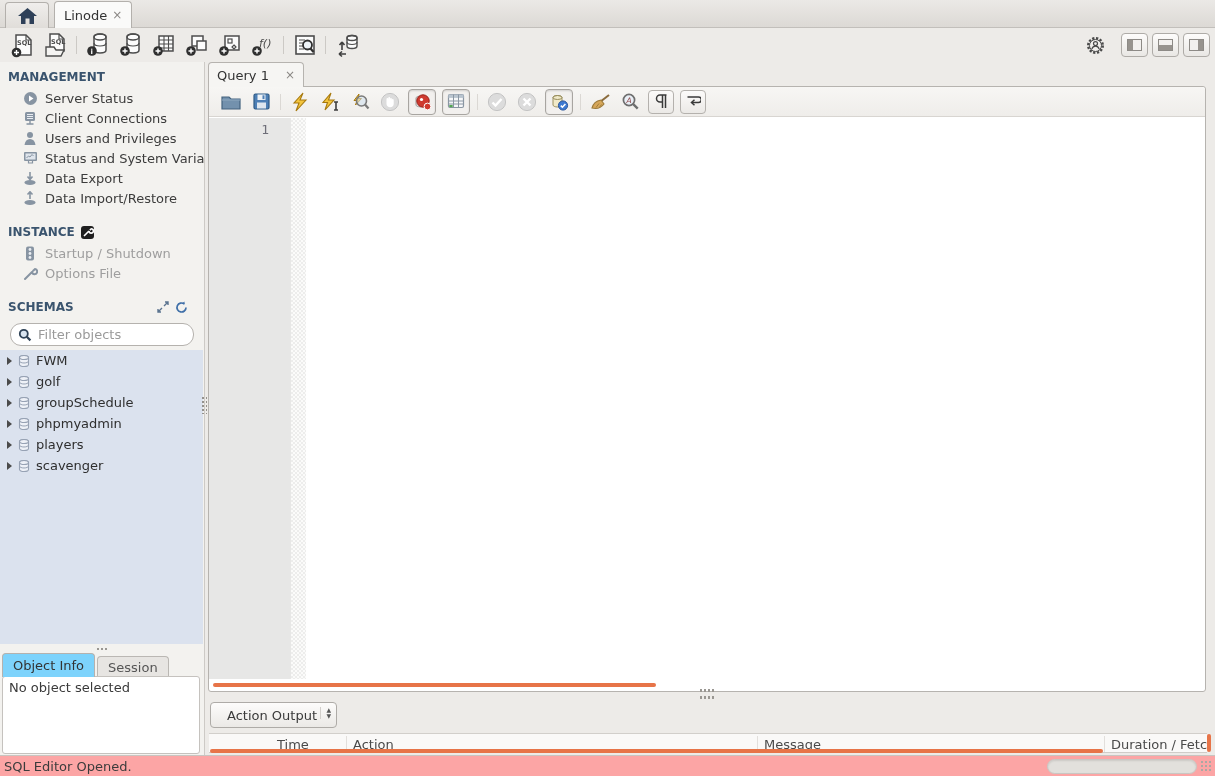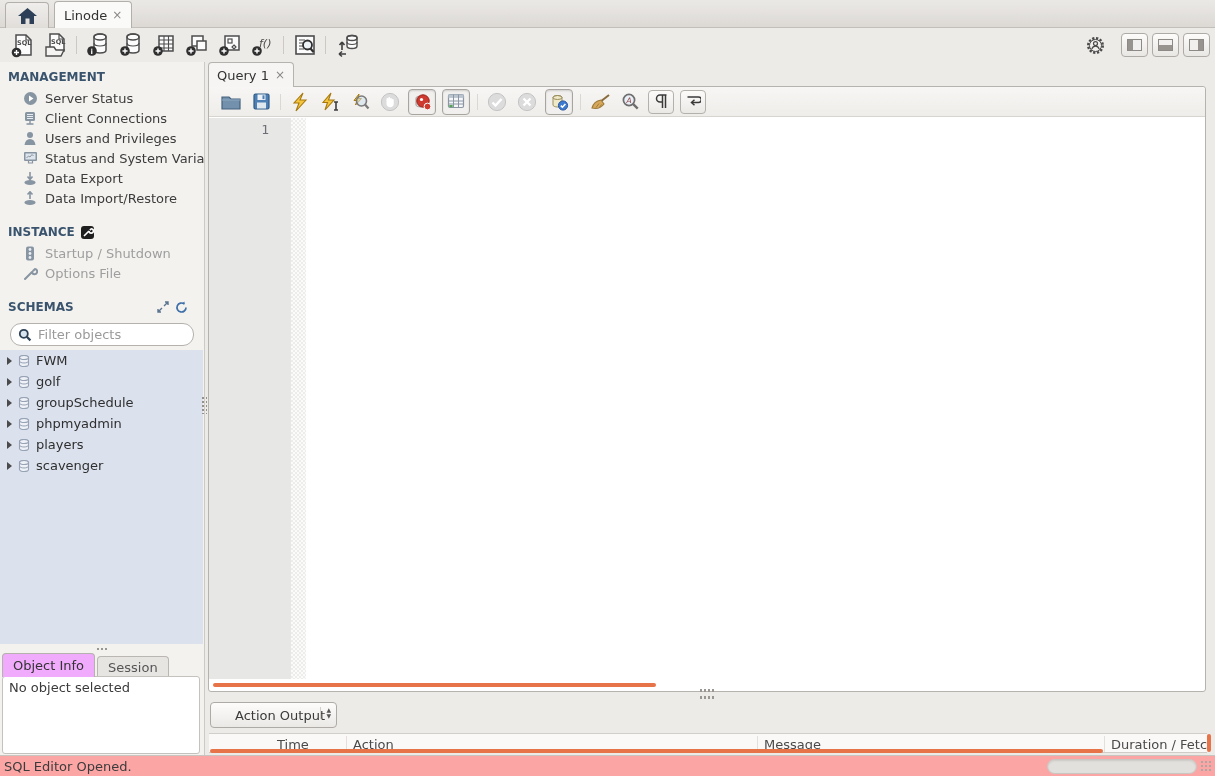--- a/index.html
+++ b/index.html
@@ -62,21 +62,21 @@
   .tri { width:0; height:0; border-top:4px solid transparent; border-bottom:4px solid transparent;
     border-left:5px solid #4a4a4a; flex:none; }
 
   .side-hsplit { position:absolute; bottom:101px; left:0; right:0; height:10px;
     display:flex; align-items:center; justify-content:center; }
   .dots-h { width:13px; height:5px;
     background-image:radial-gradient(#9a9792 1px, transparent 1.2px); background-size:4px 4px; }
 
   .info-tabs { position:absolute; bottom:78px; left:2px; height:24px; display:flex; align-items:flex-end; }
   .info-tab { font-size:13px; padding:0 10px; display:flex; align-items:center; }
-  .info-tab.active { height:24px; background:#f0abfc; border:1px solid #b5b2ae; border-bottom:none;
+  .info-tab.active { height:24px; background:#7dd3fc; border:1px solid #b5b2ae; border-bottom:none;
     border-radius:4px 4px 0 0; color:#333; position:relative; z-index:2; }
   .info-tab.inactive { height:21px; background:#e7e5e2; border:1px solid #bab7b3; border-bottom:none;
     border-radius:4px 4px 0 0; color:#555; margin-left:2px; }
   .info-box { position:absolute; left:2px; right:4px; bottom:1px; height:78px; background:#fff;
     border:1px solid #c5c2be; border-radius:3px; padding:3px 6px; font-size:13px; color:#3a3a3a; z-index:1; }
 
   .side-vsplit { position:absolute; top:396px; left:201px; width:6px; height:18px;
     background-image:radial-gradient(#94918c 1px, transparent 1.2px); background-size:4px 4px; }
 
   
@@ -84,21 +84,21 @@
     border-top:1px solid #c8c5c1; display:flex; align-items:center; padding-left:4px;
     font-size:13px; color:#3c3c3c; }
   .status-pill { position:absolute; left:1047px; top:3px; width:150px; height:15px; border-radius:8px;
     background:#e2e0dc; border:1px solid #c9c6c2; box-shadow:inset 0 1px 2px rgba(0,0,0,0.10); }
   .grip { position:absolute; right:2px; bottom:3px; width:13px; height:13px;
     background-image:radial-gradient(#aba8a3 1px, transparent 1.2px); background-size:4px 4px; }
 
   
   .query-tab { position:absolute; left:208px; top:62px; height:25px; background:#f6f5f3;
     border:1px solid #b6b3af; border-bottom:none; border-radius:4px 4px 0 0; padding:0 8px;
-    display:flex; align-items:center; gap:6px; font-size:13px; color:#333; z-index:3; }
+    display:flex; align-items:center; gap:16px; font-size:13px; color:#333; z-index:3; }
   .editor-panel { position:absolute; left:208px; top:86px; width:998px; height:606px;
     background:#fff; border:1px solid #b6b3af; border-radius:0 3px 3px 3px; z-index:2; }
   .editor-toolbar { height:30px; background:linear-gradient(#f7f6f4,#efedea);
     border-bottom:1px solid #d8d5d1; display:flex; align-items:center; padding-left:7px;
     border-radius:0 3px 0 0; }
   .ed-icon { width:24px; height:24px; margin:0 3px; display:flex; align-items:center; justify-content:center; }
   .ed-sep { width:1px; height:16px; background:#dbd8d4; margin:0 4px; }
   .ed-btn { width:28px; height:26px; border:1px solid #a8a5a1; border-radius:4px; background:#f2f0ee;
     box-shadow:inset 0 1px 2px rgba(0,0,0,0.14); margin:0 3px;
     display:flex; align-items:center; justify-content:center; }
@@ -114,21 +114,21 @@
     background-size:4px 4px; background-position:0 0,2px 2px; background-color:#fbfbfa; }
   .editor-white { flex:1; background:#fff; }
   .editor-hscroll { position:absolute; left:4px; bottom:4px; width:443px; height:4px;
     background:#e77448; border-radius:2px; }
   .center-split { position:absolute; left:699px; top:687px; width:16px; height:14px; z-index:4;
     background-image:radial-gradient(#9a9792 1px, transparent 1.2px); background-size:4px 7px; }
 
   
   .output-combo { position:absolute; left:210px; top:702px; width:127px; height:26px;
     border:1px solid #aeaba7; border-radius:4px; background:linear-gradient(#fdfcfb,#ebe9e6);
-    display:flex; align-items:center; font-size:13px; color:#3a3a3a; padding-left:24px; }
+    display:flex; align-items:center; font-size:13px; color:#3a3a3a; padding-left:16px; }
   .combo-arrows { position:absolute; right:5px; top:4px; display:flex; flex-direction:column;
     font-size:6px; color:#555; line-height:6px; padding-left:5px; border-left:1px solid #d2cfcb; }
   .output-header { position:absolute; left:209px; top:733px; width:998px; height:20px;
     background:#faf9f8; border-top:1px solid #d2cfcb; border-bottom:1px solid #cfccc8;
     display:flex; font-size:13px; color:#4a4a4a; overflow:hidden;align-items:flex-end; }
   .ocol { border-right:1px solid #e2dfdc; padding:1px 4px 0 6px; white-space:nowrap; overflow:hidden; flex:none; }
   .output-hscroll { position:absolute; left:210px; top:749px; width:893px; height:4px;
     background:#e77448; border-radius:2px; z-index:5; }
   .output-vscroll { position:absolute; left:1207px; top:734px; width:4px; height:18px;
     background:#e77448; border-radius:2px; z-index:5; }

